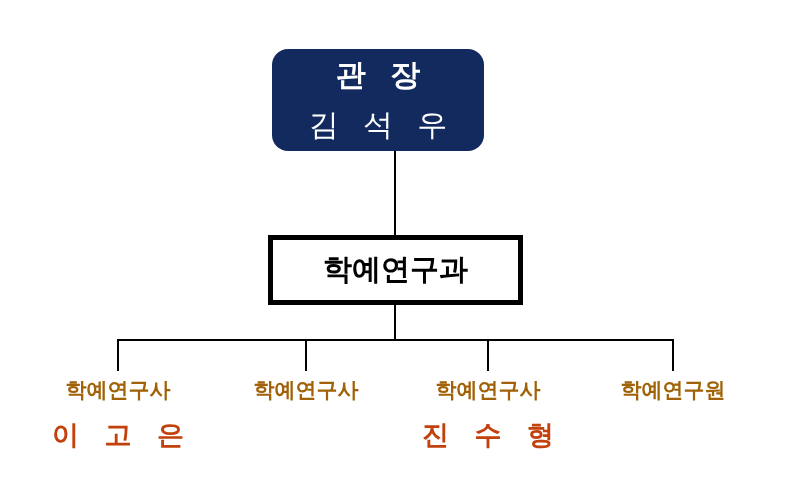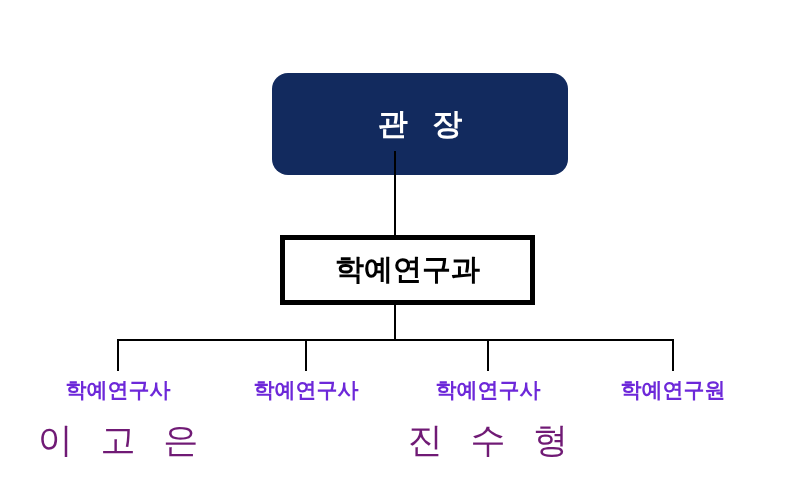--- a/index.html
+++ b/index.html
@@ -13,29 +13,28 @@
     height: 496px;
     background: #ffffff;
     font-family: "Liberation Sans", sans-serif;
     overflow: hidden;
   }
   
   .director-box {
     position: absolute;
     left: 272px;
     top: 49px;
-    width: 296px;
+    width: 212px;
     height: 102px;
     border-radius: 16px;
     display: flex;
     flex-direction: column;
     align-items: center;
     justify-content: center;
     gap: 9px;
-    margin-top: 24px;
   }
   .director-title {
     font-size: 30px;
     font-weight: bold;
     letter-spacing: 8px;
     margin-right: -8px; 
     white-space: pre;
   }
   .director-name {
     font-size: 30px;
@@ -50,21 +49,20 @@
     left: 268px;
     top: 235px;
     width: 255px;
     height: 70px;
     box-sizing: border-box;
     border: 5px solid #000000;
     background: #ffffff;
     display: flex;
     align-items: center;
     justify-content: center;
-    margin-left: 12px;
   }
   .dept-label {
     font-size: 29px;
     font-weight: bold;
     color: #000000;
     white-space: pre;
   }
   
   .vline, .hline {
     position: absolute;
@@ -89,39 +87,40 @@
     align-items: center;
     gap: 13px;
   }
   .staff-col-1 { left: 28px; }
   .staff-col-2 { left: 216px; }
   .staff-col-3 { left: 398px; }
   .staff-col-4 { left: 583px; gap: 42px; }
   .staff-title {
     font-size: 21px;
     font-weight: bold;
-    color: #6d28d9;
+    color: #a16207;
     white-space: pre;
   }
   .staff-name {
-    font-size: 35px;
-    font-weight: 400;
-    color: #701a75;
+    font-size: 27px;
+    font-weight: 700;
+    color: #c2410c;
     letter-spacing: 9px;
     margin-right: -9px;
     white-space: pre;
   }
 </style>
 </head>
 <body>
 
 <div id="canvas">
 
   <div class="director-box" style="background-color: rgb(18, 42, 94);">
     <div class="director-title" style="color: rgb(255, 255, 255);">관 장</div>
+    <div class="director-name" style="color: rgb(255, 255, 255);">김 석 우</div>
   </div>
 
   <div class="vline connector-top"></div>
 
   <div class="dept-box">
     <div class="dept-label">학예연구과</div>
   </div>
 
   <div class="vline connector-feed"></div>
   <div class="hline connector-branch"></div>

